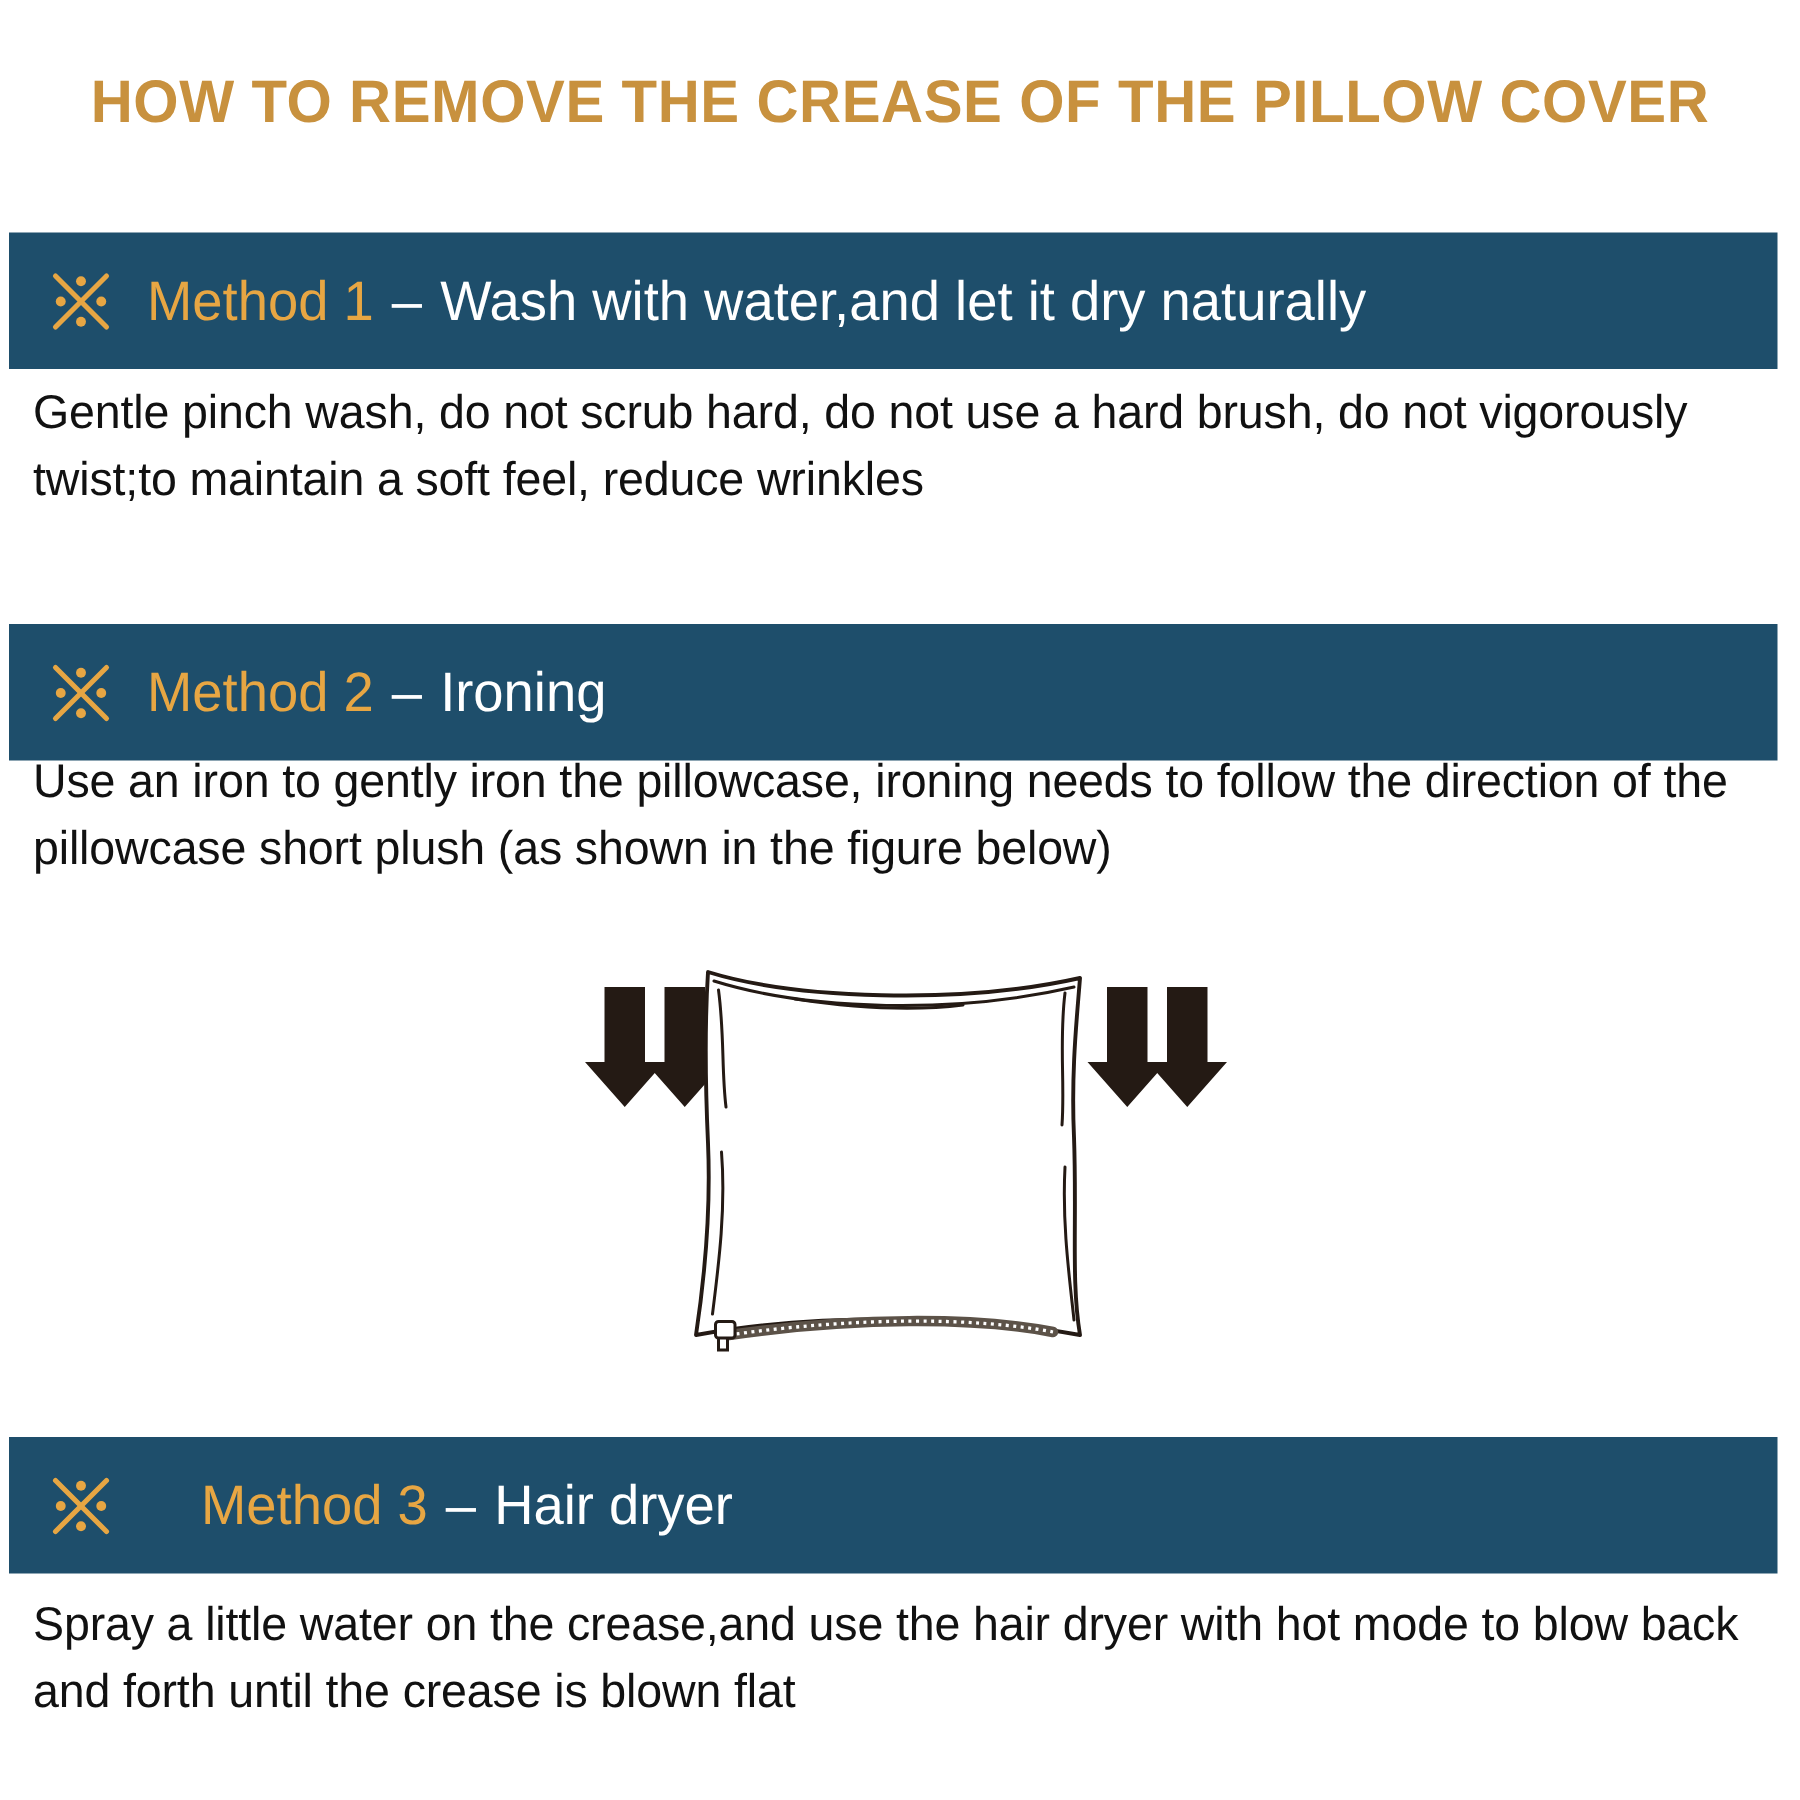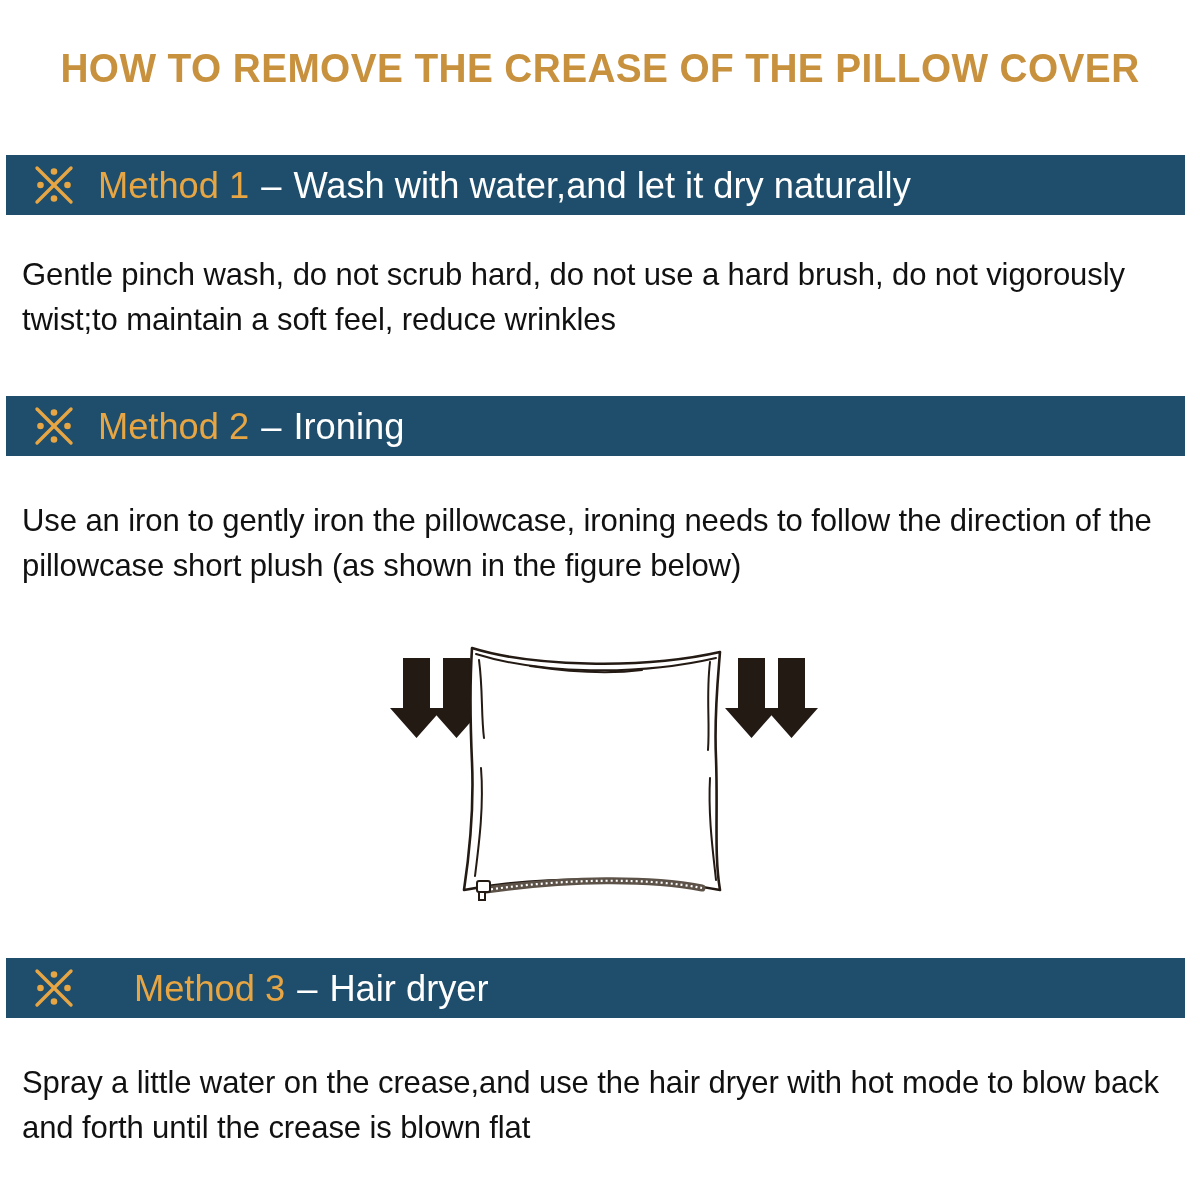--- a/index.html
+++ b/index.html
@@ -37,29 +37,29 @@
     white-space: nowrap;
     transform: scaleX(0.97);
     transform-origin: center center;
   }
 
   
   .banner {
     position: absolute;
     left: 6px;
     width: 1179px;
-    height: 60px;
+    height: 91px;
     background: #1e4e6b;
     display: flex;
     align-items: center;
     box-sizing: border-box;
     padding-left: 26px;
   }
   .banner-1 { top: 155px; }
-  .banner-2 { top: 396px; }
+  .banner-2 { top: 416px; }
   .banner-3 { top: 958px; gap: 36px; }
 
   .komejirushi {
     width: 44px;
     height: 44px;
     flex: 0 0 44px;
     margin-right: 22px;
     display: block;
   }
 

